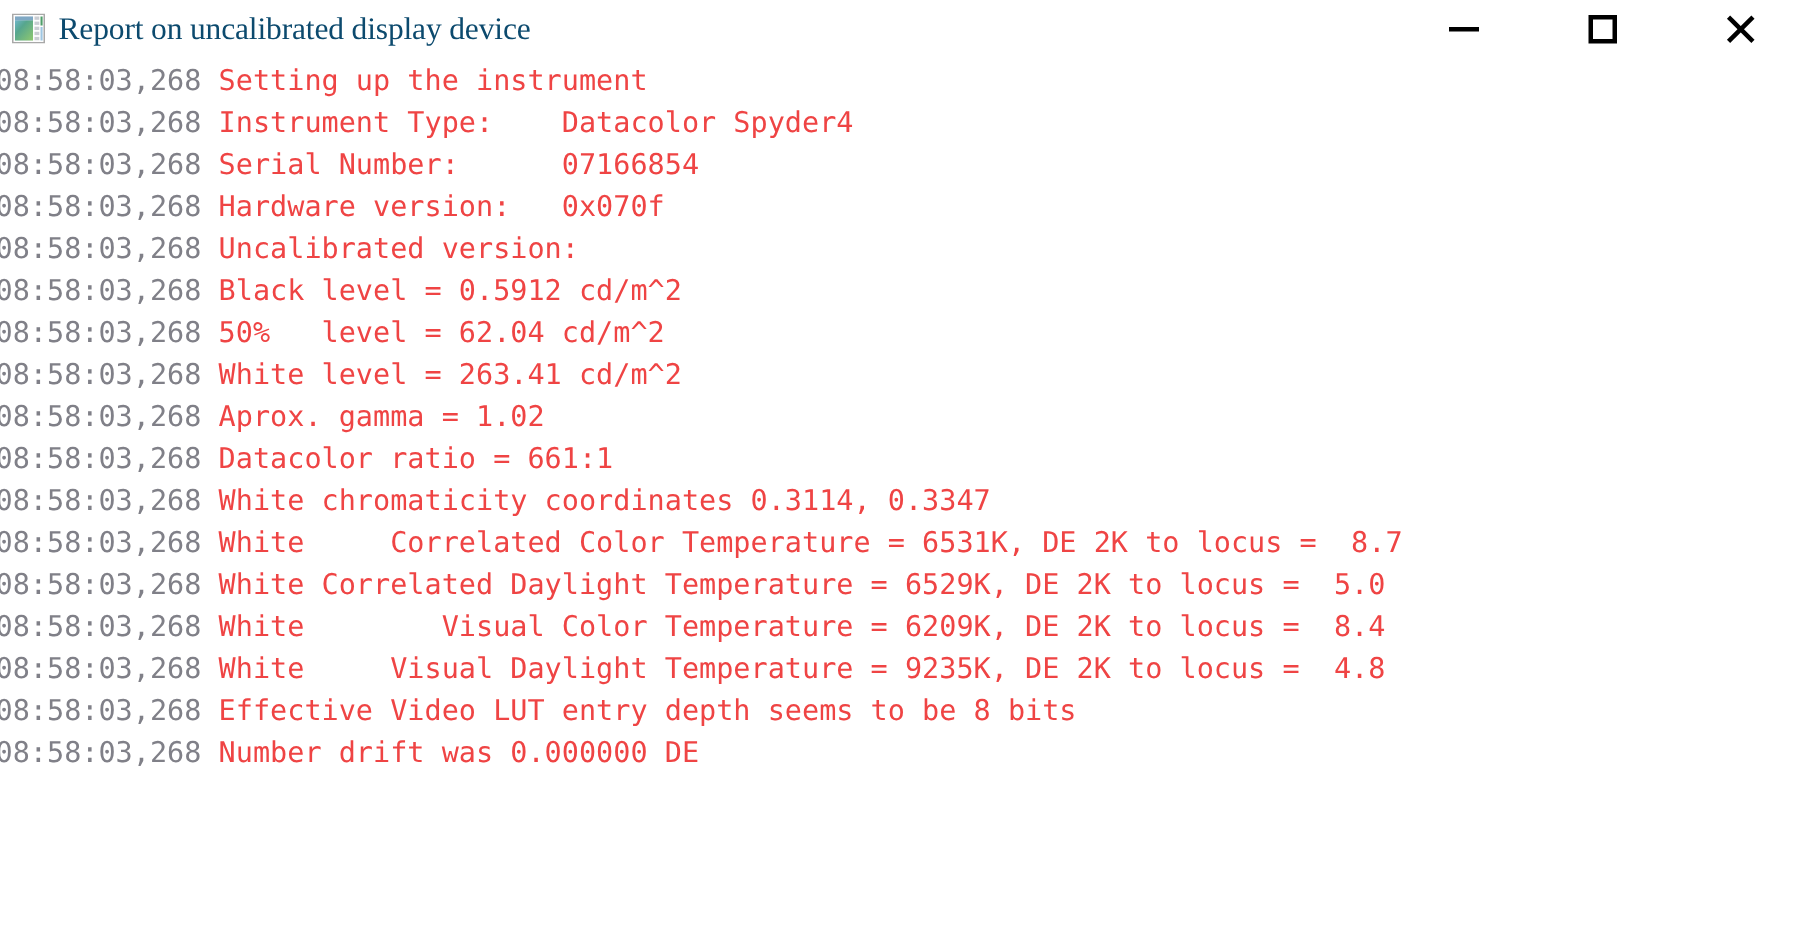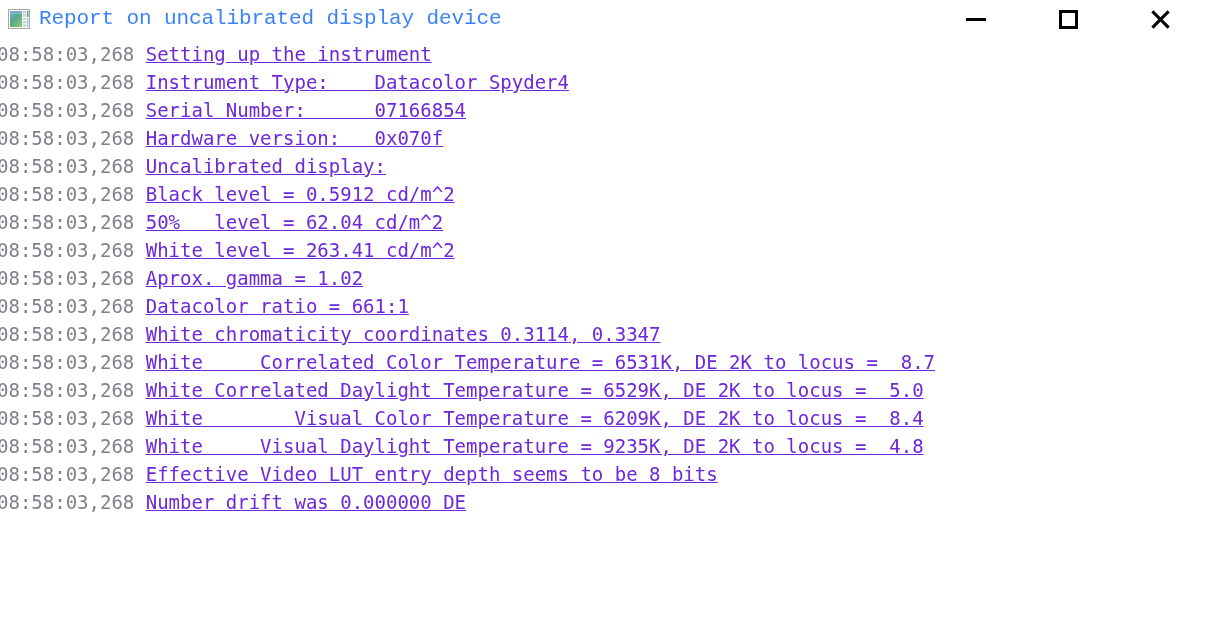--- a/index.html
+++ b/index.html
@@ -26,24 +26,24 @@
   }
   #app-icon {
     width: 22px;
     height: 20px;
     margin-left: 8px;
     margin-right: 9px;
     flex: 0 0 auto;
     display: block;
   }
   #title-text {
-    font-family: Liberation Mono, monospace;
+    font-family: Liberation Serif, serif;
     font-size: 21px;
     line-height: 22px;
-    color: #3b82f6;
+    color: #0c4a6e;
     letter-spacing: -0.1px;
     white-space: nowrap;
   }
   #window-controls {
     position: absolute;
     right: 0;
     top: 0;
     height: 38px;
     display: flex;
     align-items: center;
@@ -104,22 +104,21 @@
     font-size: 19px;
     line-height: 28px;
     white-space: pre;
     color: #000000;
     margin-left: -3px;
   }
   .ts {
     color: #808088;
   }
   .msg {
-    color: #6d28d9;
-    text-decoration: underline;
+    color: #ef4444;
   }
 </style>
 </head>
 <body>
 
 <div id="titlebar">
 
   <svg id="app-icon" viewBox="0 0 22 20" xmlns="http://www.w3.org/2000/svg">
     <rect x="0.5" y="0.5" width="21" height="19" fill="#fdfdfd" stroke="#a8a8a8" stroke-width="1"></rect>
     <rect x="2" y="2" width="12" height="16" fill="#dfe7ef"></rect>
@@ -154,21 +153,21 @@
       <span class="glyph-close"></span>
     </button>
   </div>
 </div>
 
 <div id="log">
     <div class="logline"><span class="ts">08:58:03,268</span><span class="ts"> </span><span class="msg">Setting up the instrument</span></div>
     <div class="logline"><span class="ts">08:58:03,268</span><span class="ts"> </span><span class="msg">Instrument Type:    Datacolor Spyder4</span></div>
     <div class="logline"><span class="ts">08:58:03,268</span><span class="ts"> </span><span class="msg">Serial Number:      07166854</span></div>
     <div class="logline"><span class="ts">08:58:03,268</span><span class="ts"> </span><span class="msg">Hardware version:   0x070f</span></div>
-    <div class="logline"><span class="ts">08:58:03,268</span><span class="ts"> </span><span class="msg">Uncalibrated display:</span></div>
+    <div class="logline"><span class="ts">08:58:03,268</span><span class="ts"> </span><span class="msg">Uncalibrated version:</span></div>
     <div class="logline"><span class="ts">08:58:03,268</span><span class="ts"> </span><span class="msg">Black level = 0.5912 cd/m^2</span></div>
     <div class="logline"><span class="ts">08:58:03,268</span><span class="ts"> </span><span class="msg">50%   level = 62.04 cd/m^2</span></div>
     <div class="logline"><span class="ts">08:58:03,268</span><span class="ts"> </span><span class="msg">White level = 263.41 cd/m^2</span></div>
     <div class="logline"><span class="ts">08:58:03,268</span><span class="ts"> </span><span class="msg">Aprox. gamma = 1.02</span></div>
     <div class="logline"><span class="ts">08:58:03,268</span><span class="ts"> </span><span class="msg">Datacolor ratio = 661:1</span></div>
     <div class="logline"><span class="ts">08:58:03,268</span><span class="ts"> </span><span class="msg">White chromaticity coordinates 0.3114, 0.3347</span></div>
     <div class="logline"><span class="ts">08:58:03,268</span><span class="ts"> </span><span class="msg">White     Correlated Color Temperature = 6531K, DE 2K to locus =  8.7</span></div>
     <div class="logline"><span class="ts">08:58:03,268</span><span class="ts"> </span><span class="msg">White Correlated Daylight Temperature = 6529K, DE 2K to locus =  5.0</span></div>
     <div class="logline"><span class="ts">08:58:03,268</span><span class="ts"> </span><span class="msg">White        Visual Color Temperature = 6209K, DE 2K to locus =  8.4</span></div>
     <div class="logline"><span class="ts">08:58:03,268</span><span class="ts"> </span><span class="msg">White     Visual Daylight Temperature = 9235K, DE 2K to locus =  4.8</span></div>

